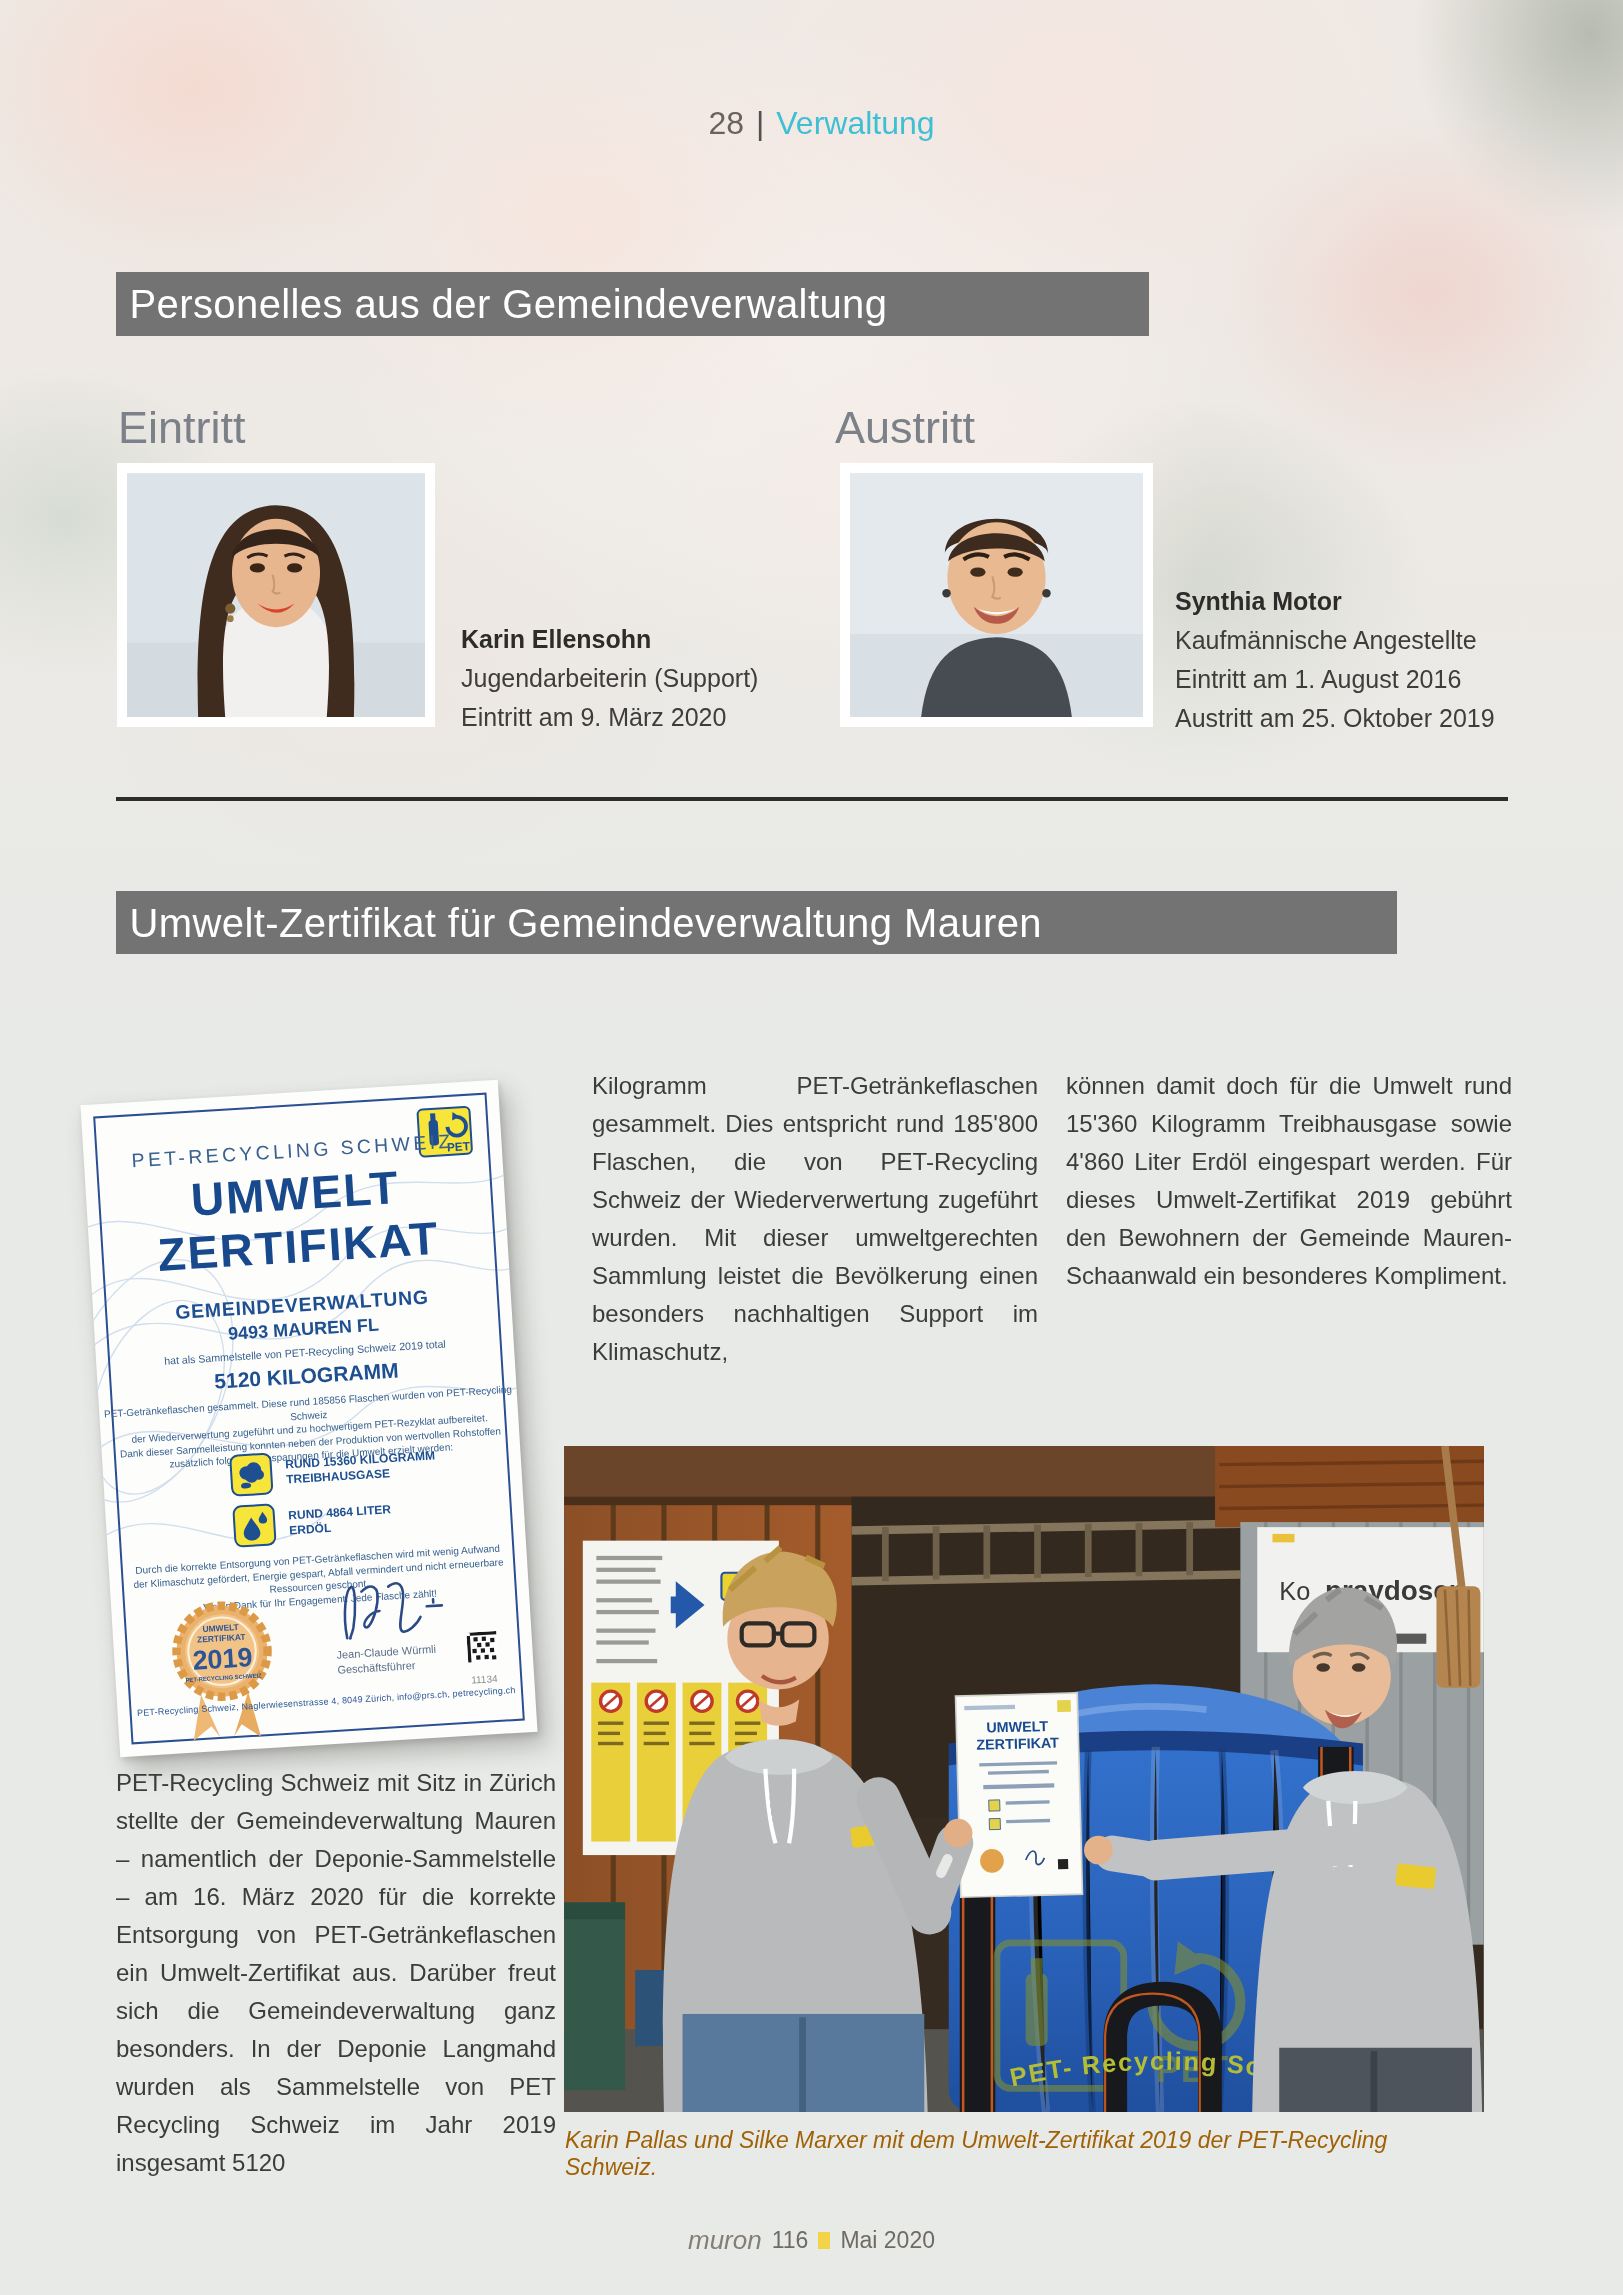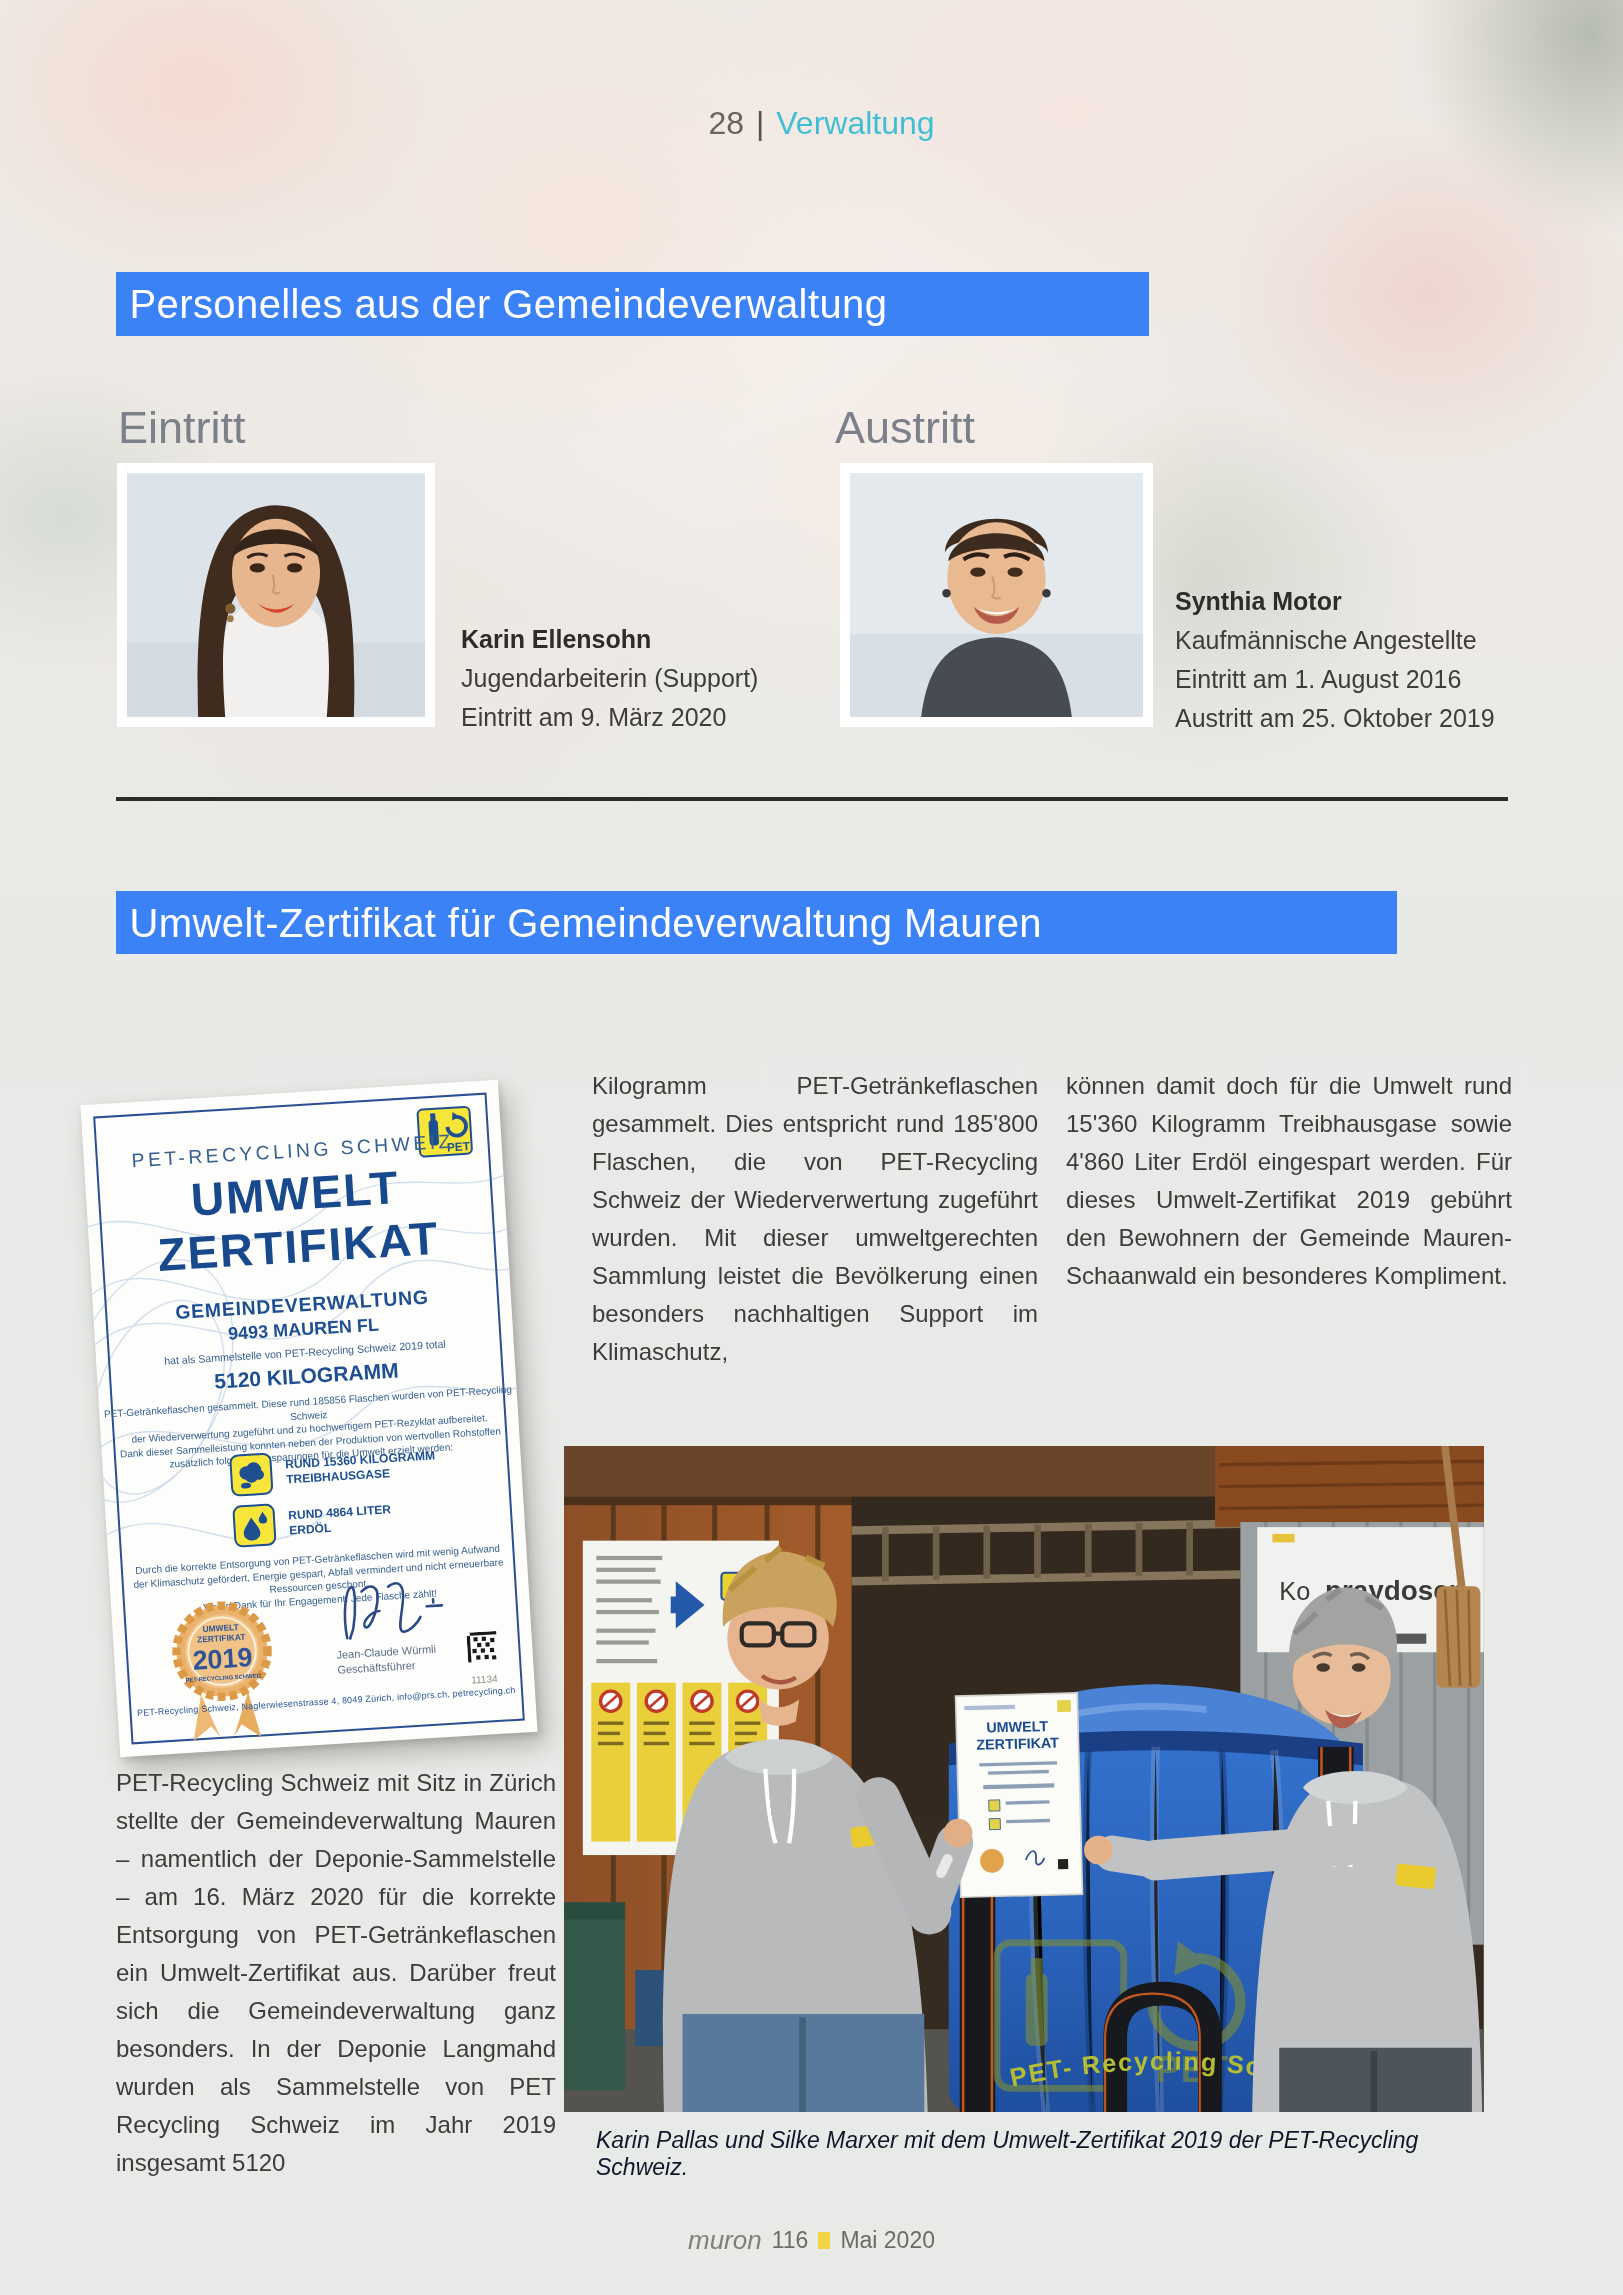--- a/index.html
+++ b/index.html
@@ -33,21 +33,21 @@
                rgba(232,234,231,.85) 78%, #e8eae7 97%);
   }
 
   
   .page-head{left:0;top:105px;width:1623px;text-align:center;font-size:32px;margin-left:10px;}
   .page-head .num{color:#6a625c;}
   .page-head .sep{color:#55504b;padding:0 12px;font-weight:300;}
   .page-head .sect{color:#3fbfd4;}
 
   
-  .bar{background:#3b82f6;color:#ffffff;font-size:40px;line-height:64px;
+  .bar{background:#737373;color:#ffffff;font-size:40px;line-height:64px;
        padding-left:13.5px;letter-spacing:0.4px;white-space:nowrap;}
   .bar1{left:116px;top:272px;width:1019px;height:64px;}
   .bar2{left:116px;top:891px;width:1267px;height:63px;}
 
   
   .sub-head{font-size:45px;color:#7b8089;margin-top:22px;}
   .portrait{background:#ffffff;padding:10px;box-shadow:0 0 0 0 transparent;}
   .portrait svg{display:block;}
   .person-text{font-size:25px;line-height:39px;color:#3e3d3b;}
   .person-text .pname{font-weight:bold;color:#2d2c2a;}
@@ -82,21 +82,21 @@
      border-radius:8.5px;display:flex;align-items:center;justify-content:center;flex:0 0 auto;}
   .saving .slabel{font-size:12px;line-height:15px;font-weight:bold;color:#1d4f91;text-align:left;}
   .pet-logo{position:absolute;width:54px;height:49px;background:#f7e53a;border:2.1px solid #1d4f91;border-radius:6px;}
   .cert .pet-logo{right:29px;top:24px;}
   .sig-name{position:absolute;left:222px;top:558px;font-size:11px;color:#5a6e87;}
   .sig-title{position:absolute;left:222px;top:573px;font-size:11px;color:#5a6e87;}
   .serial{position:absolute;left:355px;top:592px;font-size:10px;color:#8d8d89;}
   .cert-footer{top:605px;font-size:9px;color:#2b5796 !important;letter-spacing:0.2px;}
 
   
-  .caption{left:596px;top:2127px;width:920px;font-size:23px;font-style:italic;color:#0f172a;}
+  .caption{left:565px;top:2127px;width:920px;font-size:23px;font-style:italic;color:#a16207;}
   .mag-footer{left:0;top:2225px;width:1623px;display:flex;justify-content:center;
       align-items:center;gap:10px;font-size:23px;color:#6f6a64;}
   .mag-footer .mname{font-style:italic;font-size:26px;color:#857e76;}
   .mag-footer .sq{width:12px;height:17px;background:#f3d348;display:inline-block;}
 </style>
 </head>
 <body>
 
 <div class="abs flower-bg"></div>
 <div class="abs flower-fade"></div>

